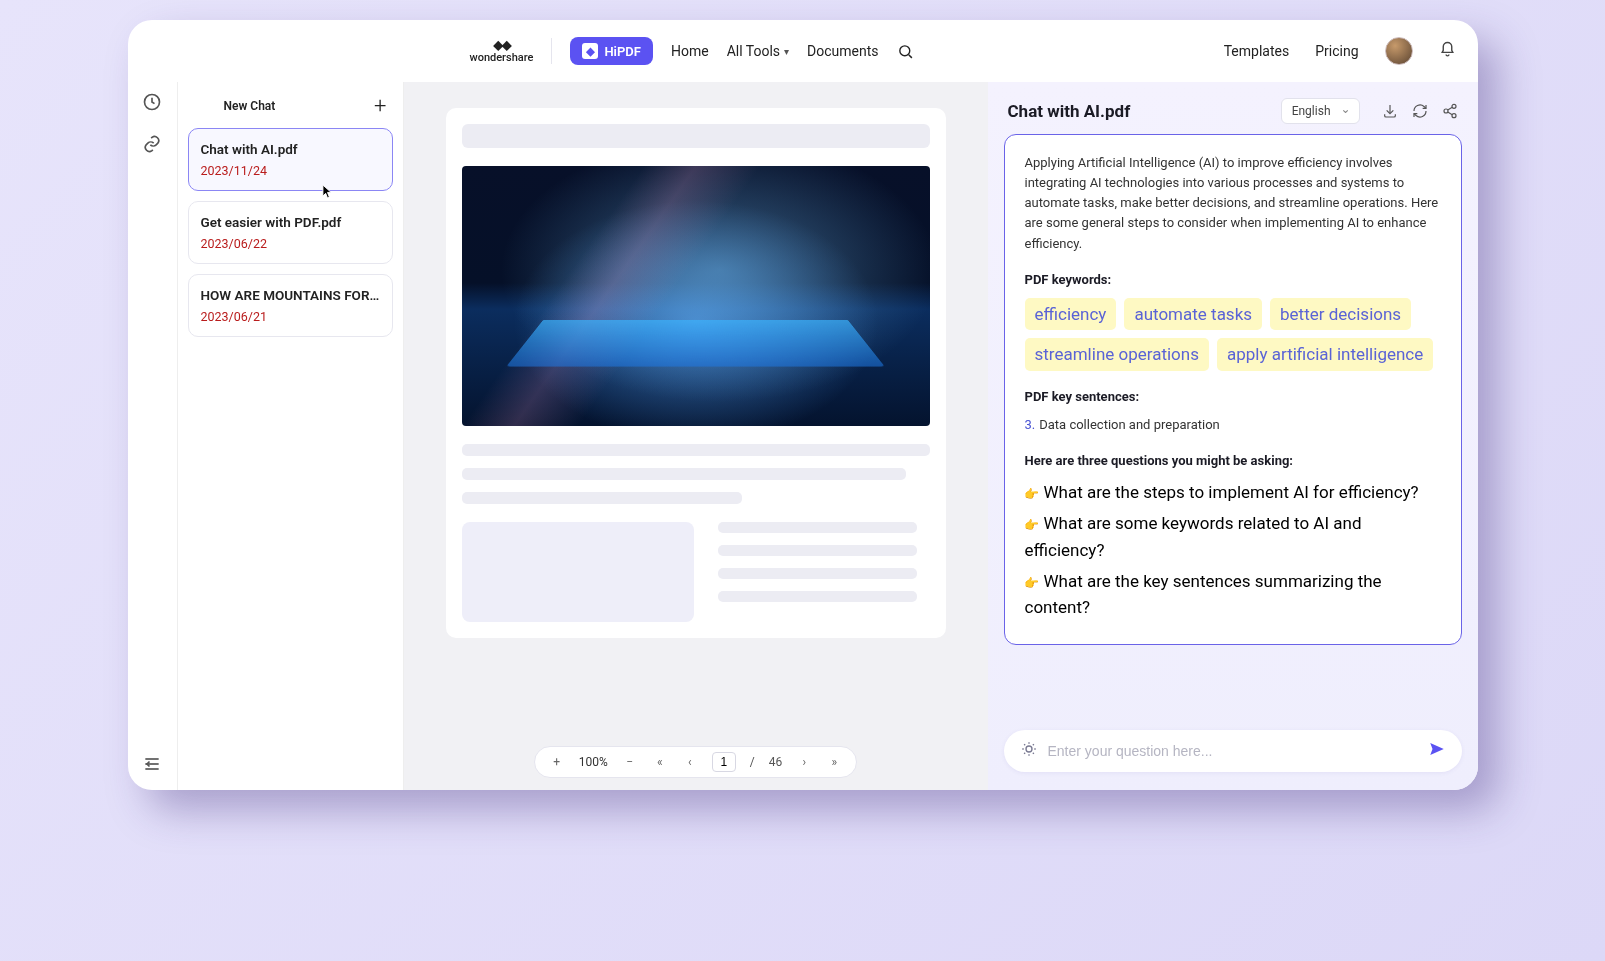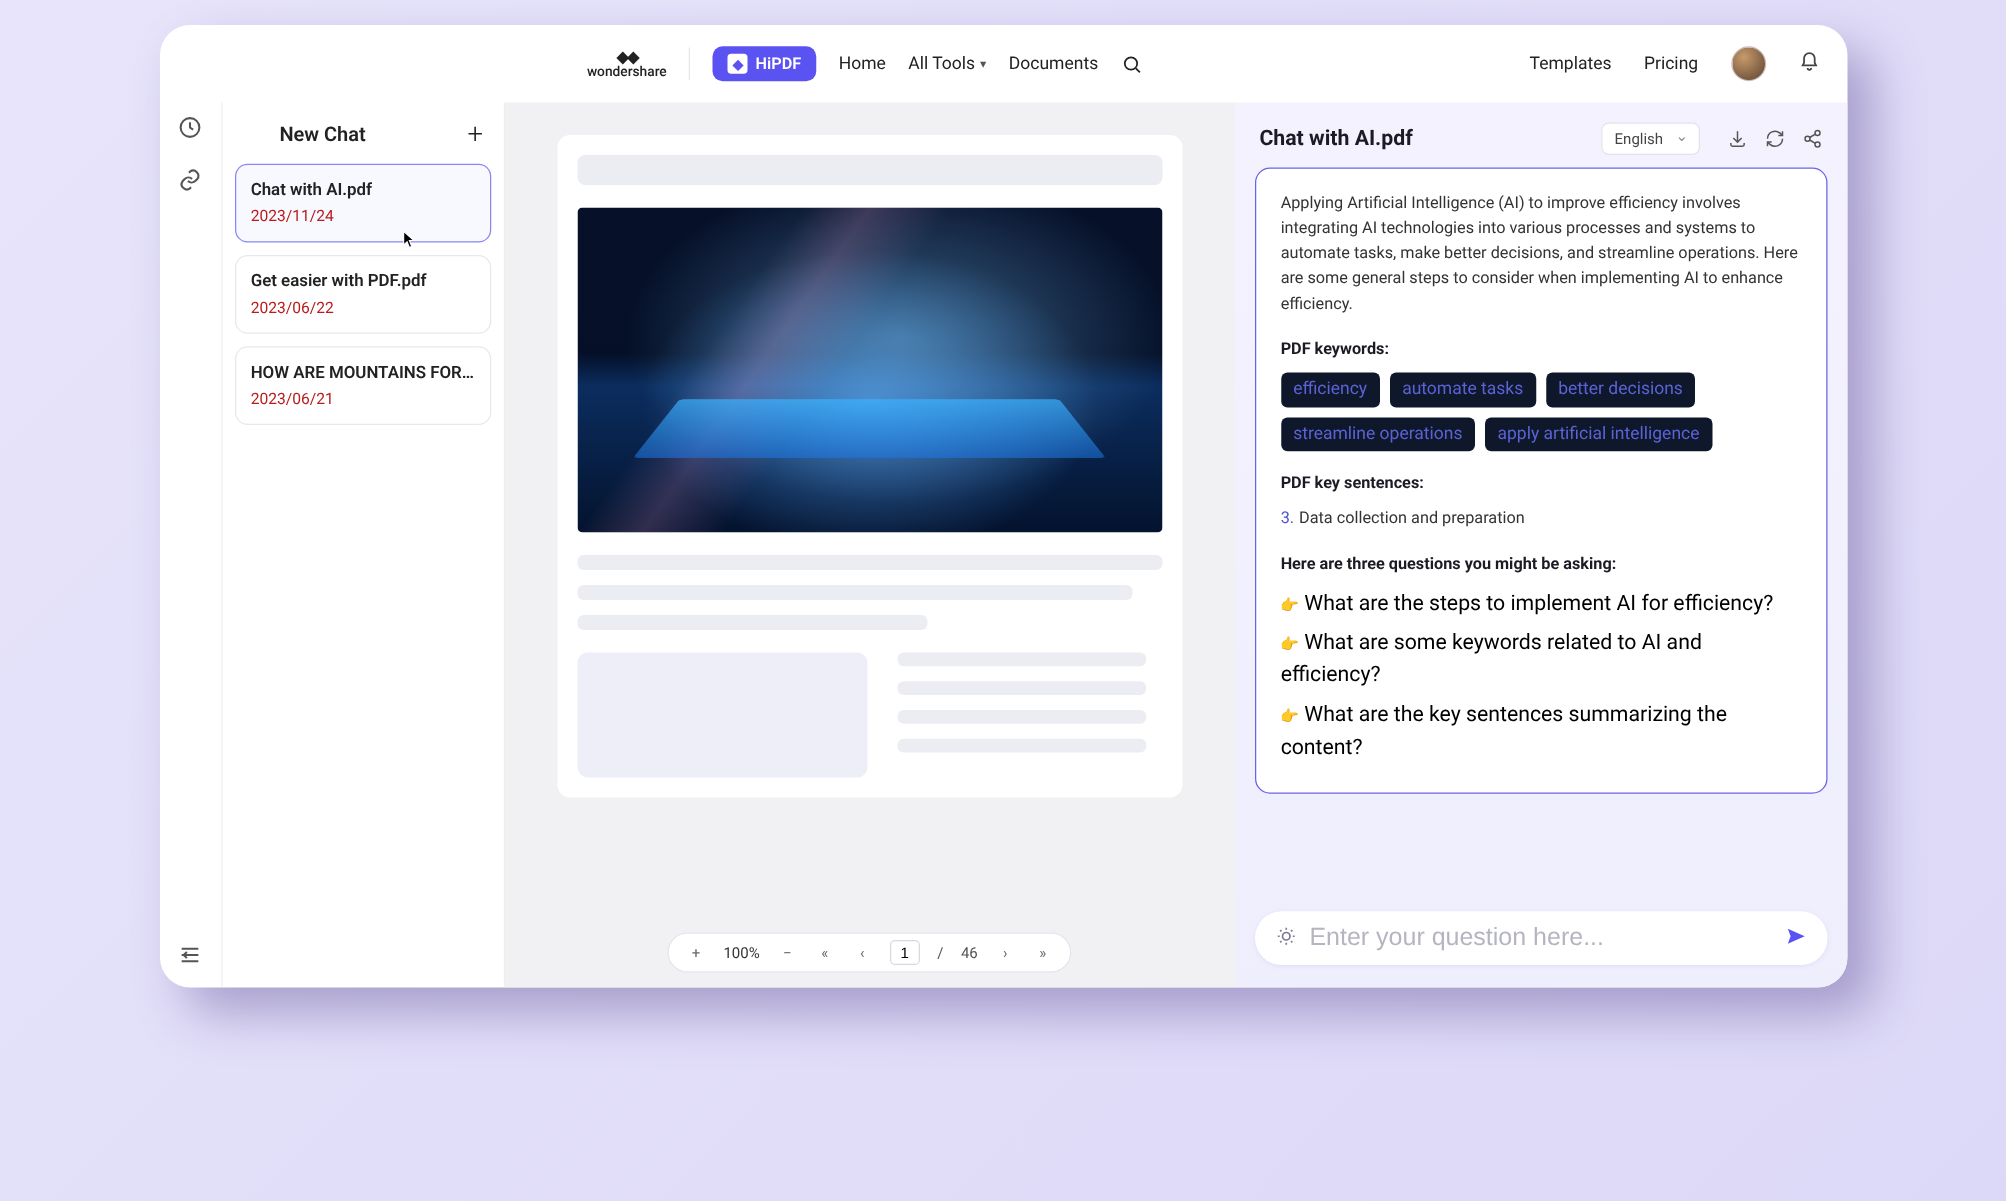--- a/index.html
+++ b/index.html
@@ -46,21 +46,21 @@
   .bell svg{width:17px;height:17px;stroke:#444;}
 
   .workspace{flex:1;display:flex;min-height:0;}
   .rail{width:50px;border-right:1px solid #eee;display:flex;flex-direction:column;align-items:center;padding-top:10px;gap:22px;}
   .rail .icon{width:20px;height:20px;color:#555;cursor:pointer;display:flex;align-items:center;justify-content:center;}
   .rail .icon svg{width:20px;height:20px;stroke:#555;}
   .collapse{margin-top:auto;margin-bottom:16px;}
 
   .sidebar{width:226px;border-right:1px solid #eee;padding:10px 10px;display:flex;flex-direction:column;}
   .new-chat{display:flex;align-items:center;justify-content:space-between;padding:6px 6px 14px 6px;}
-  .new-chat-label{font-size:16px;font-weight:600;color:#222;padding-left:30px;}
+  .new-chat-label{font-size:12px;font-weight:600;color:#222;padding-left:30px;}
   .plus{font-size:22px;font-weight:300;color:#222;cursor:pointer;line-height:16px;}
   .chat-card{border:1px solid #e7e7ef;border-radius:10px;padding:12px 12px;margin-bottom:10px;cursor:pointer;}
   .chat-card.active{border-color:#8b86f4;background:#f8f8ff;}
   .chat-title{font-size:13.5px;font-weight:600;color:#222;white-space:nowrap;overflow:hidden;text-overflow:ellipsis;}
   .chat-date{font-size:12.5px;color:#b91c1c;margin-top:6px;}
 
   .viewer{flex:1;background:#f1f1f4;padding:26px 26px 12px 26px;display:flex;flex-direction:column;align-items:center;min-width:0;}
   .doc{background:#fff;width:500px;border-radius:10px;padding:16px;display:flex;flex-direction:column;gap:18px;}
   .skel{background:#ececf3;border-radius:6px;}
   .skel-title{height:24px;width:100%;}
@@ -91,31 +91,31 @@
   .chat-header h3{font-size:17px;font-weight:700;color:#1b1b25;}
   .lang-select{margin-left:auto;background:#fff;border:1px solid #e2e2ec;border-radius:6px;padding:5px 28px 5px 10px;font-size:12px;color:#444;position:relative;cursor:pointer;}
   .lang-select::after{content:"⌄";position:absolute;right:8px;top:3px;font-size:12px;color:#888;}
   .hdr-icons{display:flex;gap:14px;margin-left:12px;}
   .hdr-icons .hicon{width:16px;height:16px;color:#555;cursor:pointer;}
   .hdr-icons svg{width:16px;height:16px;stroke:#555;fill:none;stroke-width:1.8;}
 
   .ai-card{margin:0 16px;background:#fff;border:1.5px solid #6a63e8;border-radius:12px;padding:18px 20px;font-size:13px;color:#333;line-height:1.55;}
   .ai-card .section-title{font-weight:700;margin:16px 0 8px;color:#1b1b25;}
   .tags{display:flex;flex-wrap:wrap;gap:8px;}
-  .tag{background:#0f172a;color:#5a63d6;border-radius:5px;padding:3px 10px;font-size:14px;cursor:pointer;}
+  .tag{background:#fef9c3;color:#5a63d6;border-radius:5px;padding:3px 10px;font-size:17px;cursor:pointer;}
   .num-list{list-style:none;margin-top:4px;}
   .num-list li{margin:4px 0;font-size:13px;}
   .num-list .n{color:#4b55d3;margin-right:4px;}
   .q-list{margin-top:6px;}
   .q-list .q{color:#000000;font-size:17px;margin:5px 0;cursor:pointer;}
   .q-list .q::before{content:"👉";margin-right:4px;font-size:12px;}
 
   .chat-input{margin:auto 16px 18px 16px;background:#fff;border-radius:28px;display:flex;align-items:center;padding:10px 16px;gap:10px;box-shadow:0 1px 4px rgba(80,70,160,.08);}
   .chat-input .sparkle svg{width:18px;height:18px;stroke:#7a7a92;}
-  .chat-input input{flex:1;border:none;outline:none;font-size:20px;color:#333;}
+  .chat-input input{flex:1;border:none;outline:none;font-size:14px;color:#333;}
   .chat-input input::placeholder{color:#b5b5c2;}
   .send{color:#5B52F2;cursor:pointer;}
   .send svg{width:18px;height:18px;fill:#5B52F2;}
 
   .cursor{position:absolute;width:11px;height:15px;left:194px;top:164px;pointer-events:none;}
 </style>
 </head>
 <body>
 
 <div class="app">

